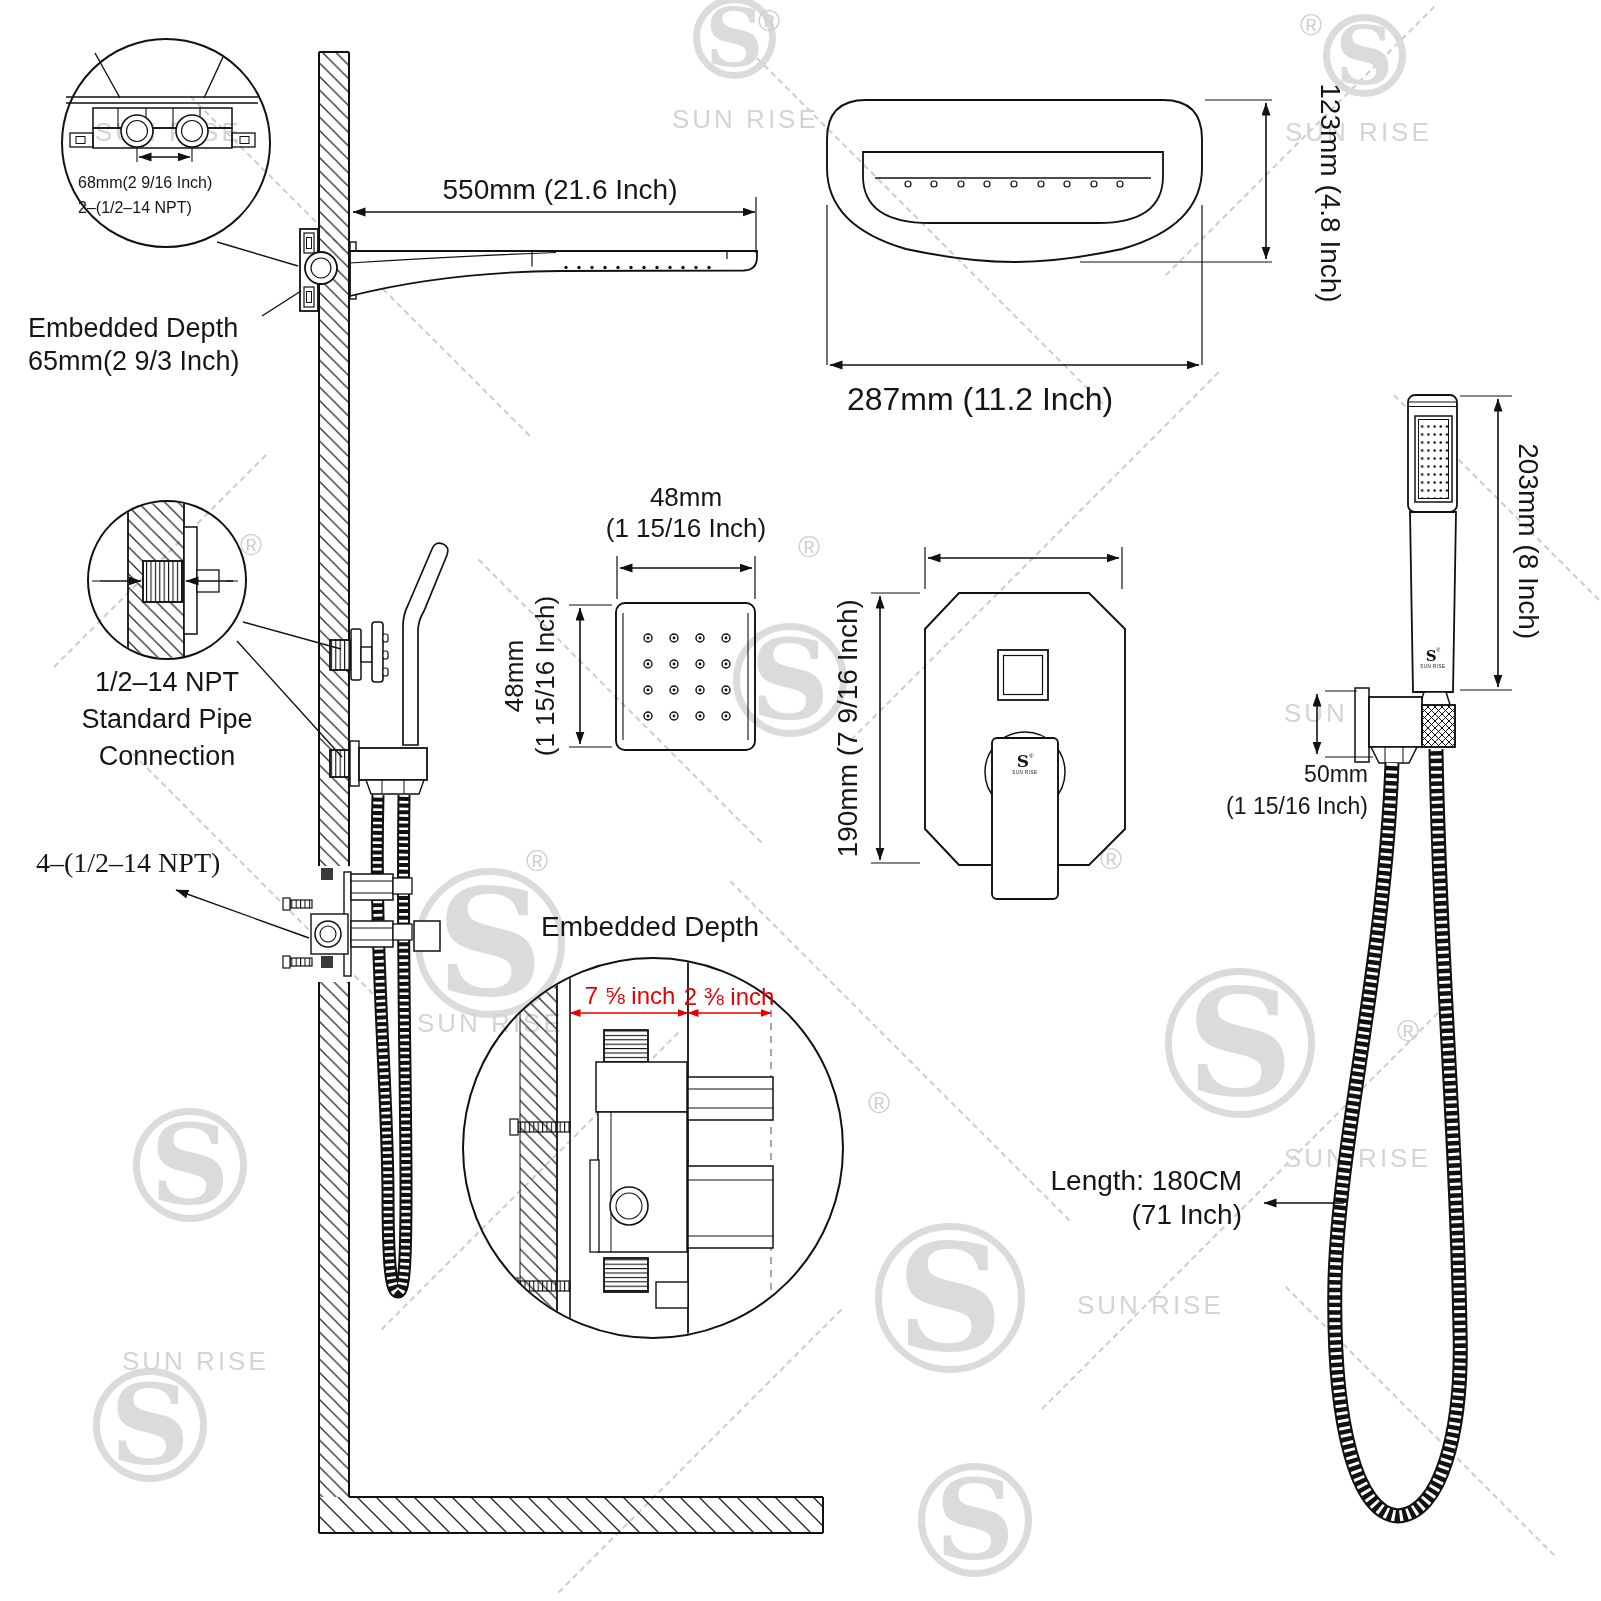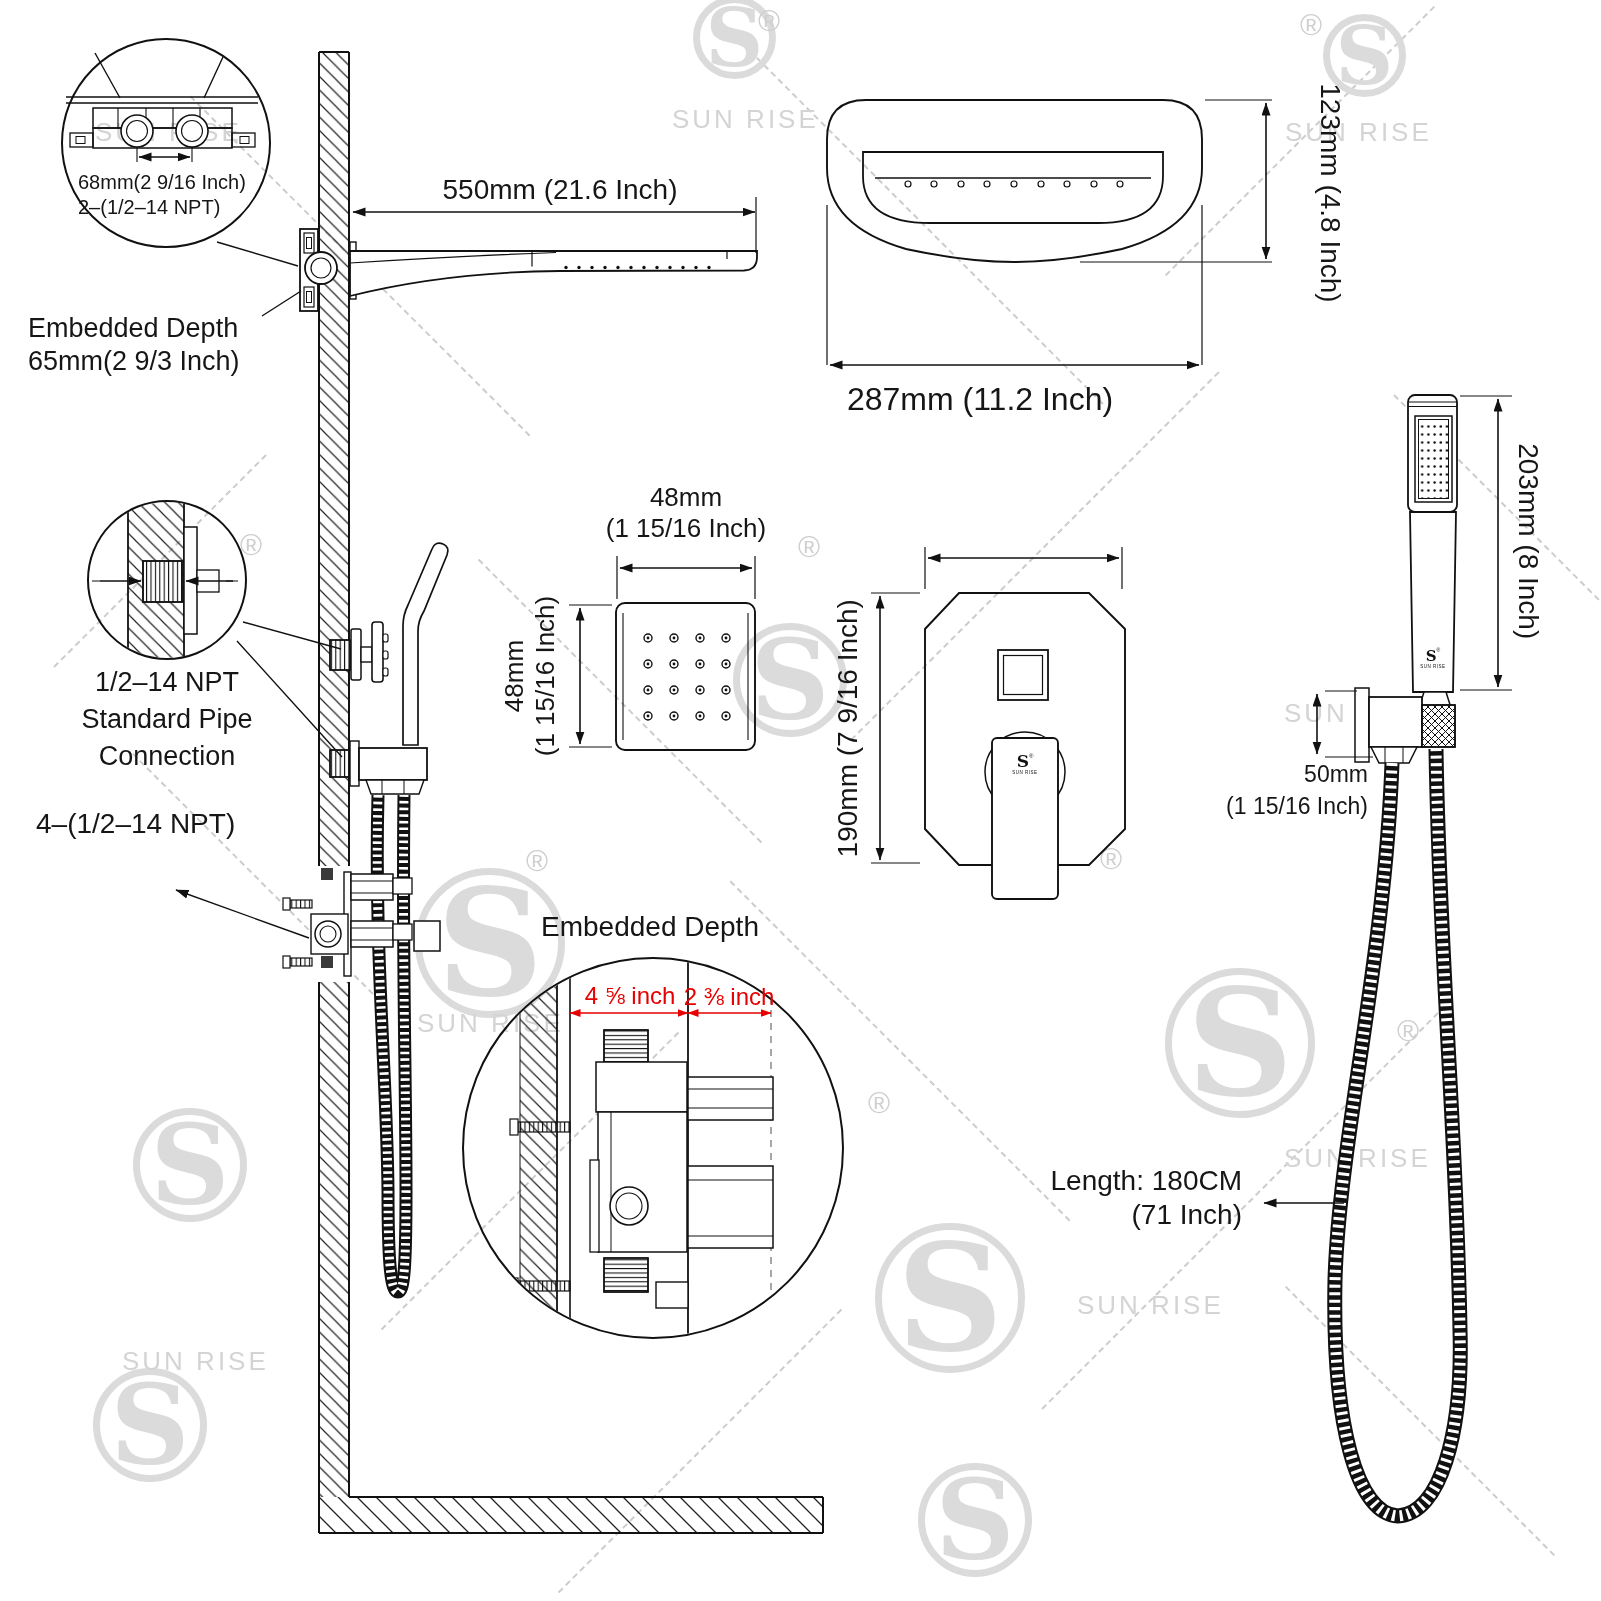--- a/index.html
+++ b/index.html
@@ -385,21 +385,21 @@
         <path d="M688,1180 H773 M688,1236 H773" stroke-width="1"></path>
         <rect x="656" y="1282" width="32" height="26" fill="#fff" stroke-width="1.4"></rect>
         <path d="M570,1013 H688" stroke="#e60000" stroke-width="1.5" marker-start="url(#arrR)" marker-end="url(#arrR)"></path>
         <path d="M688,1013 H771" stroke="#e60000" stroke-width="1.5" marker-start="url(#arrR)" marker-end="url(#arrR)"></path>
       </g>
     </g>
 
     <path d="M1344,1203 H1264" stroke="#111" stroke-width="1.4" fill="none" marker-end="url(#arr)"></path>
   </svg>
 
-  <div class="lbl" style="left:78px;top:170px;font-size:20px;line-height:25px;">
+  <div class="lbl" style="left:78px;top:170px;font-size:16px;line-height:25px;">
     <div>68mm(2 9/16 Inch)</div>
     <div>2–(1/2–14 NPT)</div>
   </div>
 
   <div class="lbl" style="left:28px;top:312px;font-size:27px;line-height:33px;">
     <div>Embedded Depth</div>
     <div>65mm(2 9/3 Inch)</div>
   </div>
 
   <div class="lbl ctr" style="left:360px;top:174px;width:400px;font-size:28px;">550mm (21.6 Inch)</div>
@@ -427,25 +427,25 @@
     <div>50mm</div>
     <div>(1 15/16 Inch)</div>
   </div>
 
   <div class="lbl ctr" style="left:37px;top:664px;width:260px;font-size:27px;line-height:37px;">
     <div>1/2–14 NPT</div>
     <div>Standard Pipe</div>
     <div>Connection</div>
   </div>
 
-  <div class="lbl" style="left:36px;top:808px;font-size:28px;">4–(1/2–14 NPT)</div>
+  <div class="lbl" style="left:36px;top:847px;font-size:28px;font-family:Liberation Serif, serif;">4–(1/2–14 NPT)</div>
 
   <div class="lbl ctr" style="left:500px;top:911px;width:300px;font-size:28px;">Embedded Depth</div>
 
-  <div class="lbl ctr red" style="left:560px;top:982px;width:140px;font-size:24px;">4 ⅝ inch</div>
+  <div class="lbl ctr red" style="left:560px;top:982px;width:140px;font-size:24px;">7 ⅝ inch</div>
   <div class="lbl ctr red" style="left:664px;top:983px;width:130px;font-size:24px;">2 ⅜ inch</div>
 
   <div class="lbl rgt" style="left:1002px;top:1164px;width:240px;font-size:28px;line-height:34px;">
     <div>Length: 180CM</div>
     <div>(71 Inch)</div>
   </div>
 
   <div class="mini-logo" style="left:1008px;top:753px;width:34px;">
     <span class="s" style="font-size:17px;">S</span><span style="font-size:6px;vertical-align:top;">®</span>
     <span class="b">SUN RISE</span>

